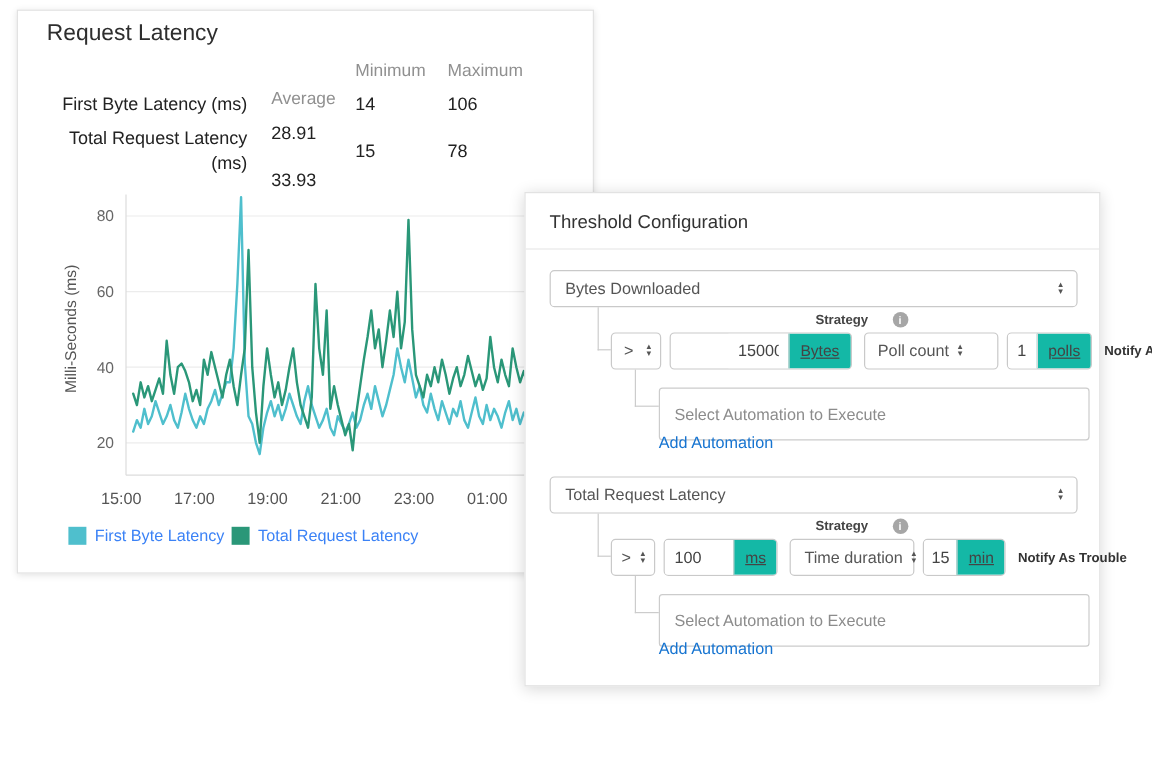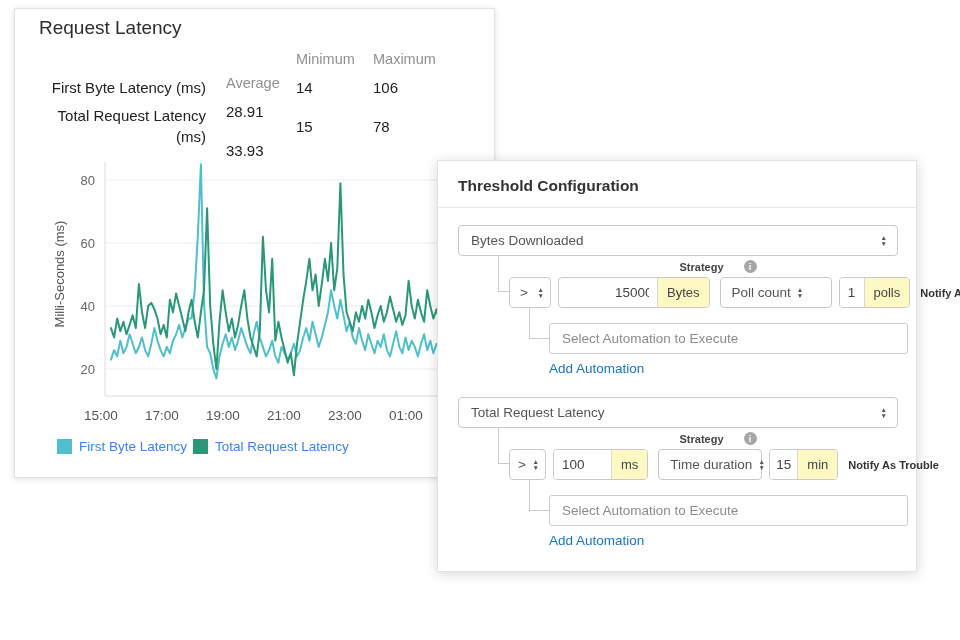--- a/index.html
+++ b/index.html
@@ -26,40 +26,40 @@
   .chart-svg { position:absolute; left:0; top:150px; }
   .ytick { font-size:13px; fill:#666; font-family:"Liberation Sans",sans-serif; }
   .xtick { font-size:13.5px; fill:#555; font-family:"Liberation Sans",sans-serif; }
   .y-axis-label { position:absolute; left:44px; top:265px; transform:translate(-50%,-50%) rotate(-90deg); font-size:13px; color:#555; white-space:nowrap; }
   .legend { position:absolute; left:42px; top:430px; display:flex; align-items:center; gap:6px; }
   .legend-item { display:flex; align-items:center; cursor:default; }
   .swatch { width:15px; height:15px; margin-right:7px; display:inline-block; }
   .legend-label { font-size:13.5px; color:#3b82f6; }
 
   
-  .tp-title { position:absolute; left:20px; top:16px; font-size:15.5px; font-weight:700; color:#333; }
+  .tp-title { position:absolute; left:20px; top:16px; font-size:15.5px; font-weight:400; color:#333; }
   .tp-divider { position:absolute; left:0; top:46px; width:100%; border-top:1px solid #e8e8e8; }
 
   .ctl { border:1px solid #c9c9c9; border-radius:4px; background:#fff; display:flex; align-items:center; font-size:13.5px; color:#555; height:31px; }
   .metric-select { position:absolute; left:20px; width:440px; padding:0 10px 0 12px; justify-content:space-between; cursor:pointer; }
   .stepper { display:flex; flex-direction:column; align-items:center; color:#555; font-size:6.5px; line-height:5.5px; margin-left:6px; }
 
   .strategy-label { position:absolute; left:195px; width:170px; text-align:center; font-size:11px; font-weight:700; color:#444; display:flex; justify-content:center; align-items:center; gap:20px; }
   .info-icon { width:13px; height:13px; border-radius:50%; background:#a6a6a6; color:#fff; font-size:9px; font-weight:700; display:inline-flex; align-items:center; justify-content:center; cursor:pointer; font-style:normal; }
 
   .strategy-row { position:absolute; left:71px; display:flex; align-items:center; }
   .cmp-select { width:42px; padding:0 6px 0 10px; justify-content:space-between; cursor:pointer; }
   .input-group { display:flex; margin-left:7px; border:1px solid #c9c9c9; border-radius:4px; overflow:hidden; height:31px; }
   .input-group input { border:0; outline:none; font-size:13.5px; color:#444; padding:0 8px; font-family:"Liberation Sans",sans-serif; min-width:0; }
-  .addon { background:#fef9c3; border-left:1px solid #d8d8d8; color:#444; font-size:13px; display:flex; align-items:center; padding:0 9px; white-space:nowrap; }
+  .addon { background:#14b8a6; border-left:1px solid #d8d8d8; color:#444; font-size:13px; display:flex; align-items:center; padding:0 9px; white-space:nowrap;text-decoration:underline; }
   .strategy-select { margin-left:10px; padding:0 8px 0 11px; justify-content:flex-start; cursor:pointer; white-space:nowrap; }
   .notify { margin-left:10px; font-size:11px; font-weight:600; color:#333; white-space:nowrap; }
 
   .connector { position:absolute; border-left:1px solid #ccc; border-bottom:1px solid #ccc; }
-  .automation-select { position:absolute; left:111px; width:359px; height:31px; border:1px solid #ccc; border-radius:3px; display:flex; align-items:center; padding:0 12px; font-size:13.5px; color:#8c8c8c; cursor:pointer; background:#fff; }
+  .automation-select { position:absolute; left:111px; width:359px; height:44px; border:1px solid #ccc; border-radius:3px; display:flex; align-items:center; padding:0 12px; font-size:13.5px; color:#8c8c8c; cursor:pointer; background:#fff; }
   .add-automation { position:absolute; left:111px; font-size:13.5px; color:#1674d1; text-decoration:none; cursor:pointer; }
 </style>
 </head>
 <body>
 
 <div class="canvas">
 
   <section class="panel latency-panel">
     <h2 class="lp-title">Request Latency</h2>
 

